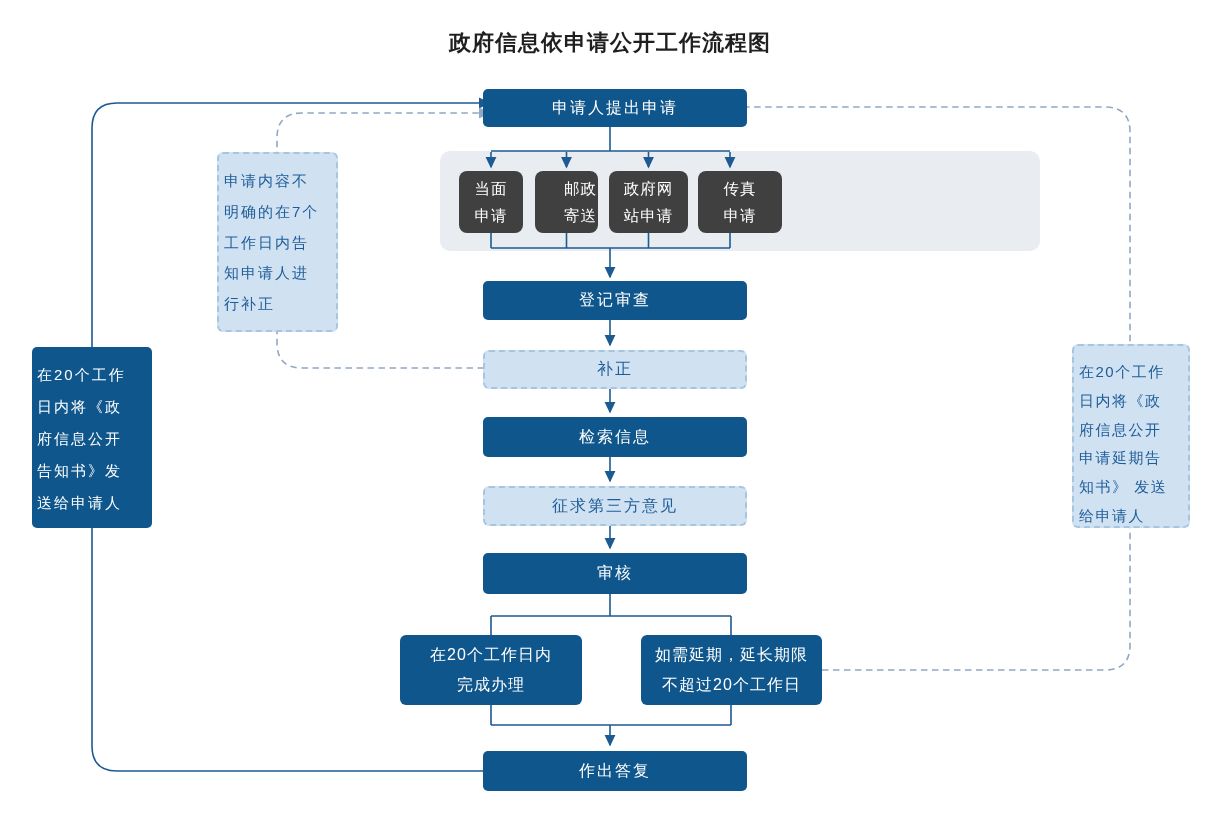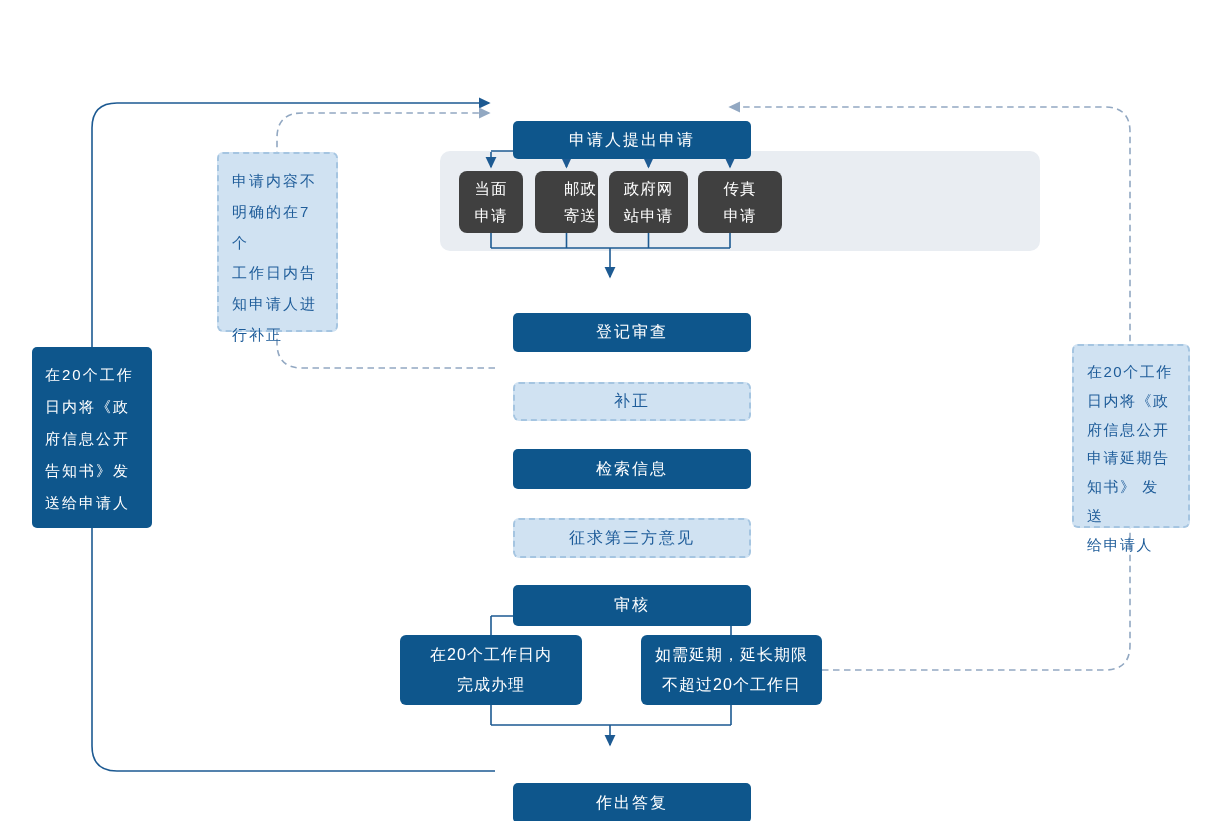--- a/index.html
+++ b/index.html
@@ -10,42 +10,42 @@
   .title{
     position:absolute;top:28px;left:0;width:1220px;text-align:center;
     font-size:22px;font-weight:bold;color:#1f1f1f;letter-spacing:1px;
   }
   .connectors{position:absolute;left:0;top:0;z-index:2;}
   .panel{
     position:absolute;left:440px;top:151px;width:600px;height:100px;
     background:#e9edf2;border-radius:10px;z-index:1;
   }
   .node{
-    position:absolute;left:513px;width:238px;z-index:3;box-sizing:border-box;
+    position:absolute;left:483px;width:264px;z-index:3;box-sizing:border-box;
     background:#0e568c;color:#ffffff;border-radius:5px;
     display:flex;align-items:center;justify-content:center;
-    font-size:16px;letter-spacing:2px;margin-top:32px;
+    font-size:16px;letter-spacing:2px;
   }
   .node.light{
     background:#d0e2f2;border:2px dashed #a5c5e1;color:#1e5c99;border-radius:6px;font-family:Liberation Serif, serif;
   }
   .chan{
     position:absolute;top:171px;height:62px;z-index:3;box-sizing:border-box;
     background:#404040;color:#ffffff;border-radius:8px;
     display:flex;align-items:center;justify-content:center;text-align:center;
     font-size:15.5px;line-height:1.75;letter-spacing:1px;white-space:pre-line;
   }
   .chan-note{
     position:absolute;left:777px;top:172px;width:260px;z-index:3;
     color:#1e5c99;font-size:16.5px;line-height:1.8;white-space:pre-line;
   }
   .annot{
     position:absolute;z-index:3;box-sizing:border-box;border-radius:5px;
     font-size:15px;line-height:2.13;letter-spacing:2px;white-space:pre-line;
-    padding:12px 13px;
+    padding:12px 5px;
   }
   .annot.dark{background:#0e568c;color:#ffffff;}
   .annot.lightbox{background:#d0e2f2;border:2px dashed #a5c5e1;color:#1e5c99;border-radius:6px;}
   .two{
     position:absolute;top:635px;height:70px;z-index:3;box-sizing:border-box;
     background:#0e568c;color:#ffffff;border-radius:6px;
     display:flex;align-items:center;justify-content:center;text-align:center;
     font-size:16px;line-height:1.9;letter-spacing:1px;white-space:pre-line;
   }
   
@@ -64,20 +64,21 @@
   #two-right{left:641px;width:181px;}
   #annot-left-dark{left:32px;top:347px;width:120px;height:181px;}
   #annot-left-light{left:217px;top:152px;width:121px;height:180px;line-height:2.05;}
   #annot-right-light{left:1072px;top:344px;width:118px;height:184px;line-height:1.92;letter-spacing:1.5px;}
 </style>
 </head>
 <body>
 
 <div class="canvas">
 
+  <div class="title">政府信息依申请公开工作流程图</div>
 
   <div class="panel"></div>
 
   <svg class="connectors" width="1220" height="821" viewBox="0 0 1220 821">
     <defs>
       <marker id="arrS" markerWidth="9" markerHeight="9" refX="6.5" refY="3.5" orient="auto">
         <path d="M0,0 L7.5,3.5 L0,7 z" fill="#1d5a92"></path>
       </marker>
       <marker id="arrD" markerWidth="9" markerHeight="9" refX="6.5" refY="3.5" orient="auto">
         <path d="M0,0 L7.5,3.5 L0,7 z" fill="#92a8c2"></path>

